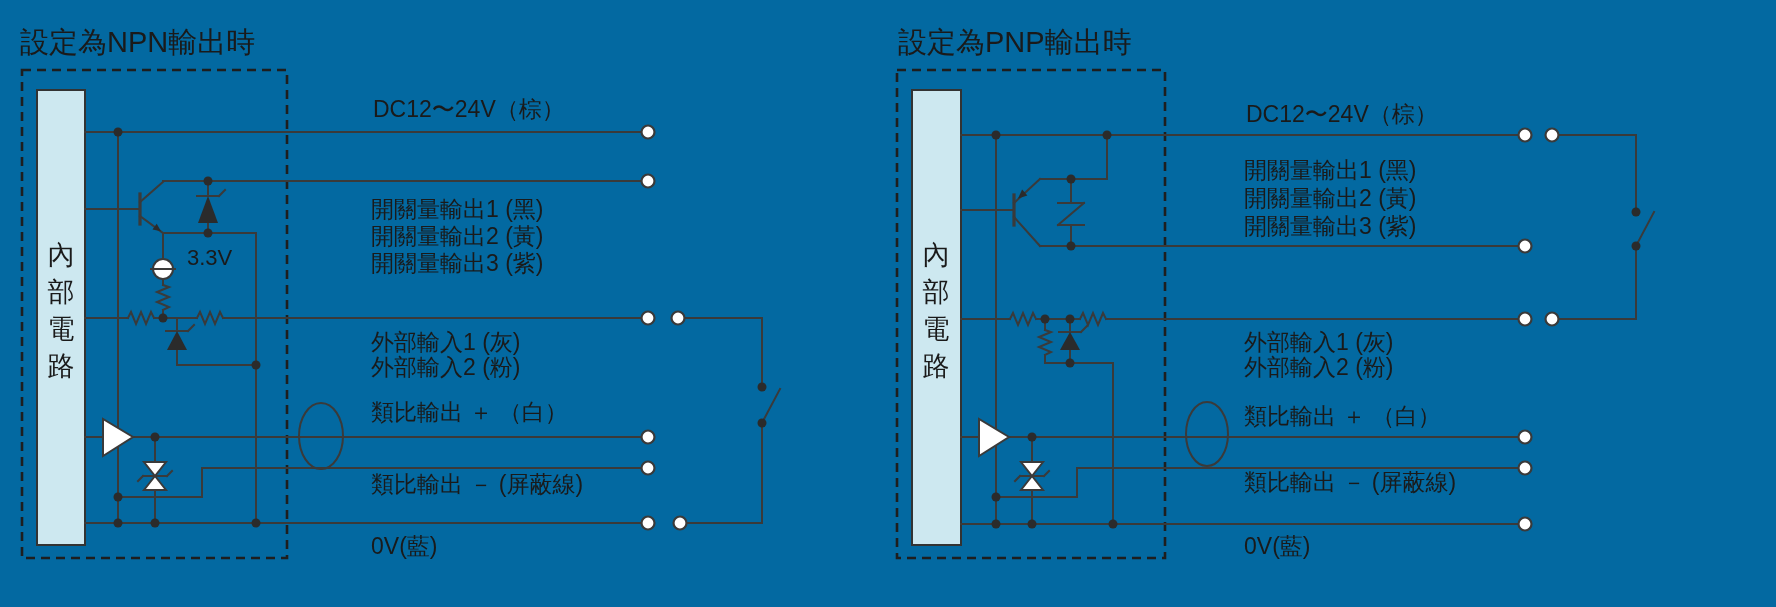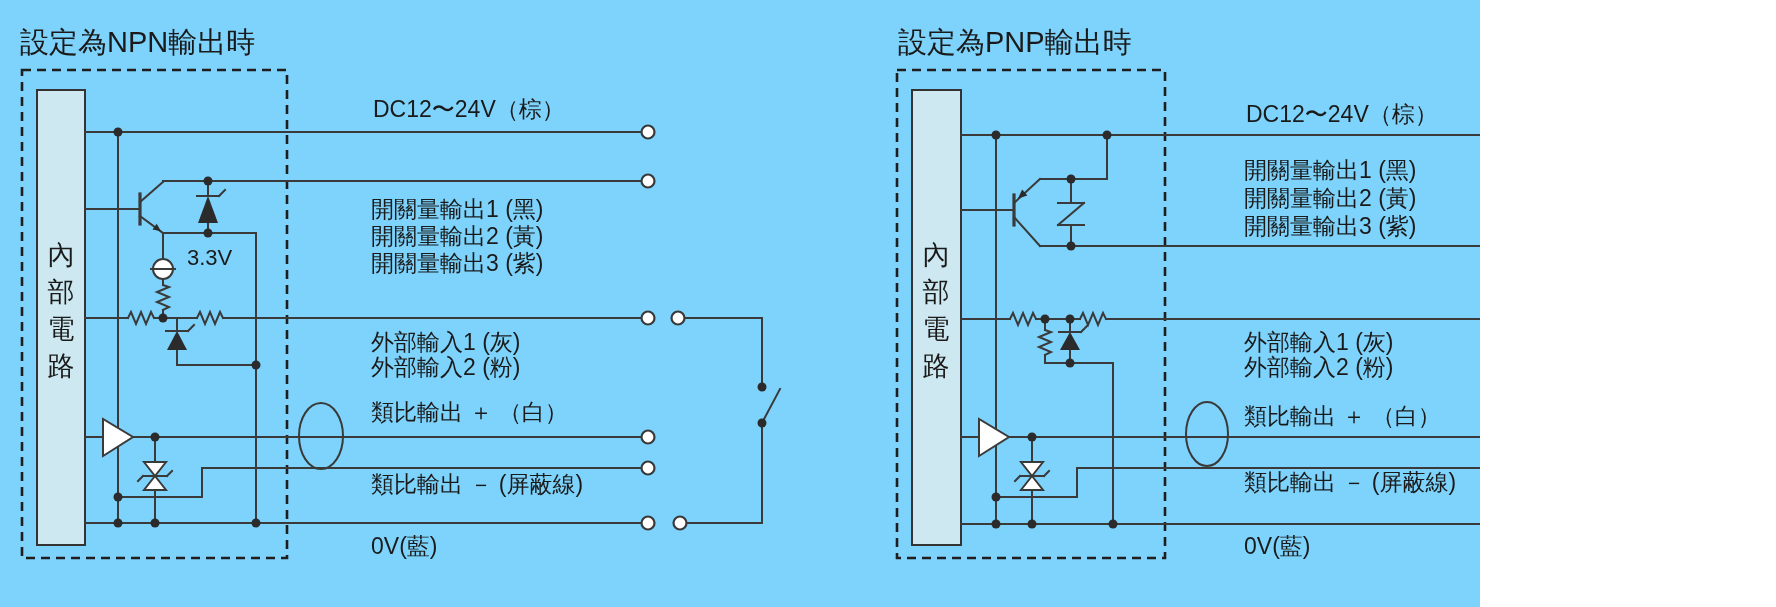--- a/index.html
+++ b/index.html
@@ -1,16 +1,16 @@
 <!DOCTYPE html>
 <html><head>
 <meta charset="utf-8">
 <style>
   html,body{margin:0;padding:0;background:#ffffff;}
-  .stage{position:relative;width:1480px;height:607px;background:#7dd3fc;overflow:hidden;
+  .stage{position:relative;width:1776px;height:607px;background:#0369a1;overflow:hidden;
          font-family:"Liberation Sans","DejaVu Sans",sans-serif;}
   svg text{font-family:"Liberation Sans","DejaVu Sans",sans-serif;fill:#1a1a1a;}
   .title{font-size:29px;}
   .lbl{font-size:23px;}
   .small{font-size:22px;}
   .vchar{font-size:27px;text-anchor:middle;}
   .wire{stroke:#3a3a3a;stroke-width:2;fill:none;stroke-linecap:square;}
   .thick{stroke:#3a3a3a;stroke-width:3.2;fill:none;stroke-linecap:square;}
   .dash{stroke:#1e1e1e;stroke-width:2.6;fill:none;stroke-dasharray:9 6;}
   .dot{fill:#2b2b2b;stroke:none;}

